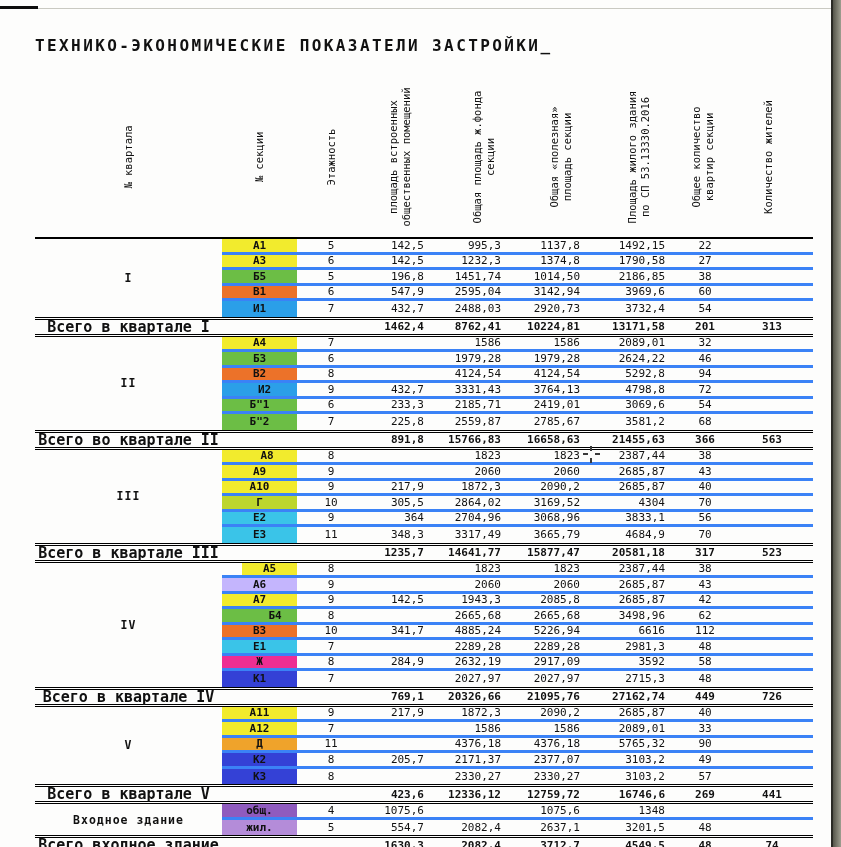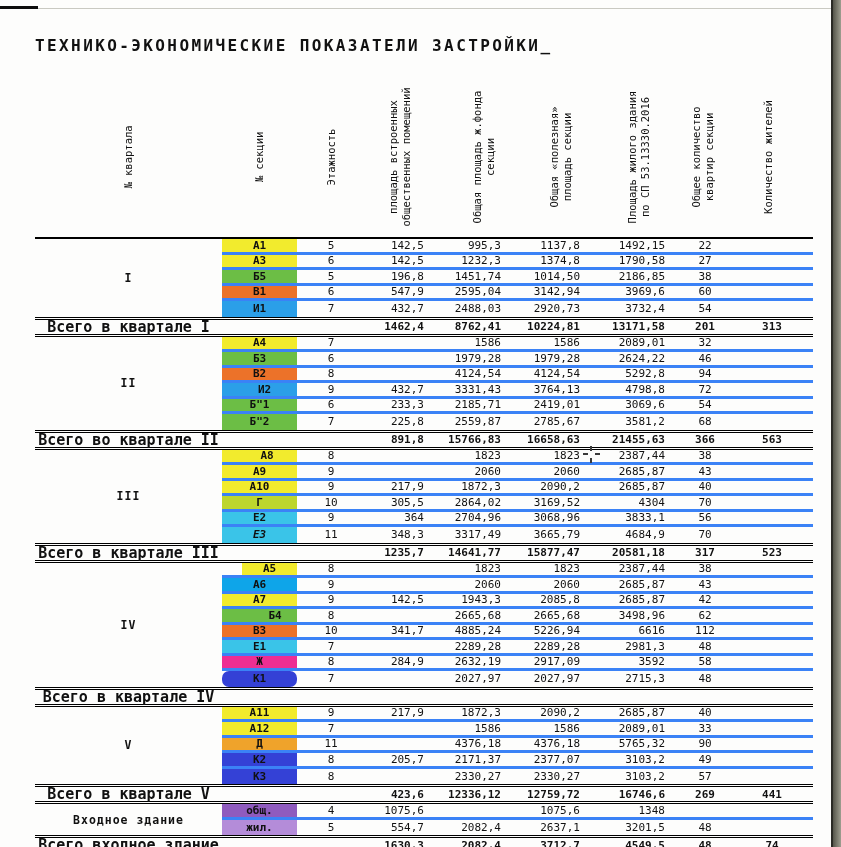--- a/index.html
+++ b/index.html
@@ -318,21 +318,21 @@
               <div class="cell">2704,96</div>
               <div class="cell">3068,96</div>
               <div class="cell">3833,1</div>
               <div class="cell">56</div>
               <div class="cell"></div>
             </div>
           </div>
           <div class="row">
             <div class="c1"></div>
             <div class="rest noline">
-              <div class="cell" style="background: rgb(58, 196, 232); font-style: italic;">Е3</div>
+              <div class="cell" style="background: rgb(58, 196, 232);">Е3</div>
               <div class="cell">11</div>
               <div class="cell">348,3</div>
               <div class="cell">3317,49</div>
               <div class="cell">3665,79</div>
               <div class="cell">4684,9</div>
               <div class="cell">70</div>
               <div class="cell"></div>
             </div>
           </div>
         </div>
@@ -362,21 +362,21 @@
               <div class="cell">1823</div>
               <div class="cell">1823</div>
               <div class="cell">2387,44</div>
               <div class="cell">38</div>
               <div class="cell"></div>
             </div>
           </div>
           <div class="row">
             <div class="c1"></div>
             <div class="rest">
-              <div class="cell" style="background: #0ea5e9;">А6</div>
+              <div class="cell" style="background: #c4b5fd;">А6</div>
               <div class="cell">9</div>
               <div class="cell"></div>
               <div class="cell">2060</div>
               <div class="cell">2060</div>
               <div class="cell">2685,87</div>
               <div class="cell">43</div>
               <div class="cell"></div>
             </div>
           </div>
           <div class="row">
@@ -440,33 +440,43 @@
               <div class="cell">2632,19</div>
               <div class="cell">2917,09</div>
               <div class="cell">3592</div>
               <div class="cell">58</div>
               <div class="cell"></div>
             </div>
           </div>
           <div class="row">
             <div class="c1"></div>
             <div class="rest noline">
-              <div class="cell" style="background: rgb(52, 65, 214); border-radius: 7px;">К1</div>
+              <div class="cell" style="background: rgb(52, 65, 214);">К1</div>
               <div class="cell">7</div>
               <div class="cell"></div>
               <div class="cell">2027,97</div>
               <div class="cell">2027,97</div>
               <div class="cell">2715,3</div>
               <div class="cell">48</div>
               <div class="cell"></div>
             </div>
           </div>
         </div>
         <div class="trow">
           <div class="tlabel">Всего в квартале IV</div>
+          <div class="rest noline">
+            <div class="cell"></div>
+            <div class="cell"></div>
+            <div class="cell">769,1</div>
+            <div class="cell">20326,66</div>
+            <div class="cell">21095,76</div>
+            <div class="cell">27162,74</div>
+            <div class="cell">449</div>
+            <div class="cell">726</div>
+          </div>
         </div>
       </div>
       <div class="block">
         <div class="rows">
           <div class="qlabel">V</div>
           <div class="row">
             <div class="c1"></div>
             <div class="rest">
               <div class="cell" style="background: rgb(242, 235, 45);">А11</div>
               <div class="cell">9</div>

